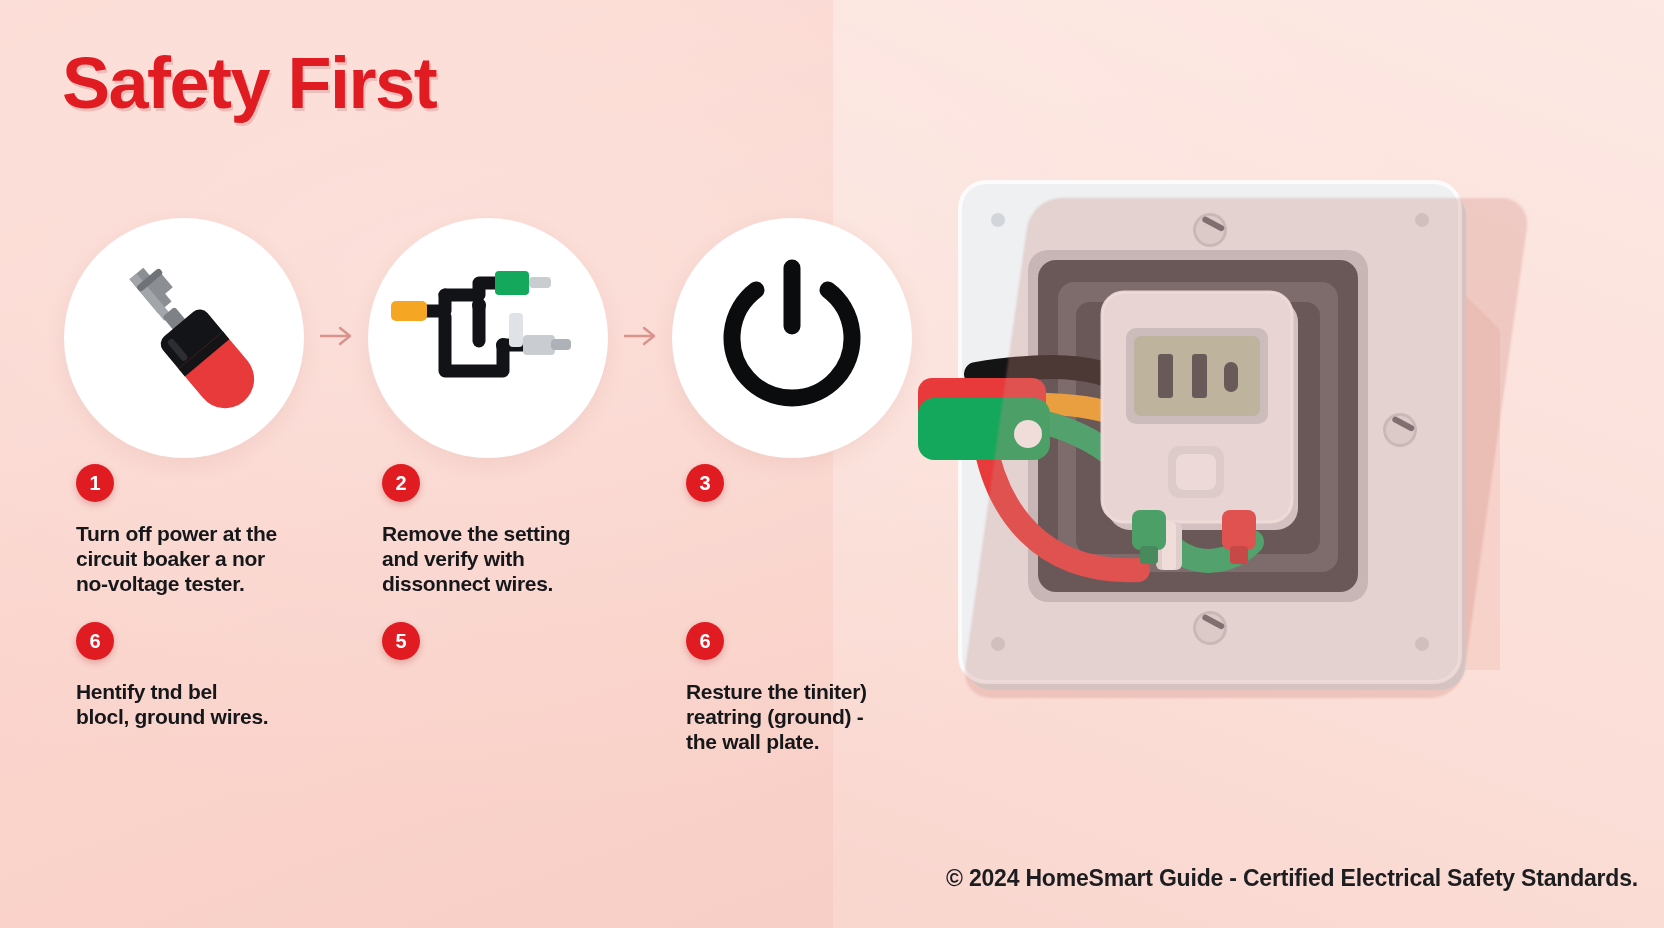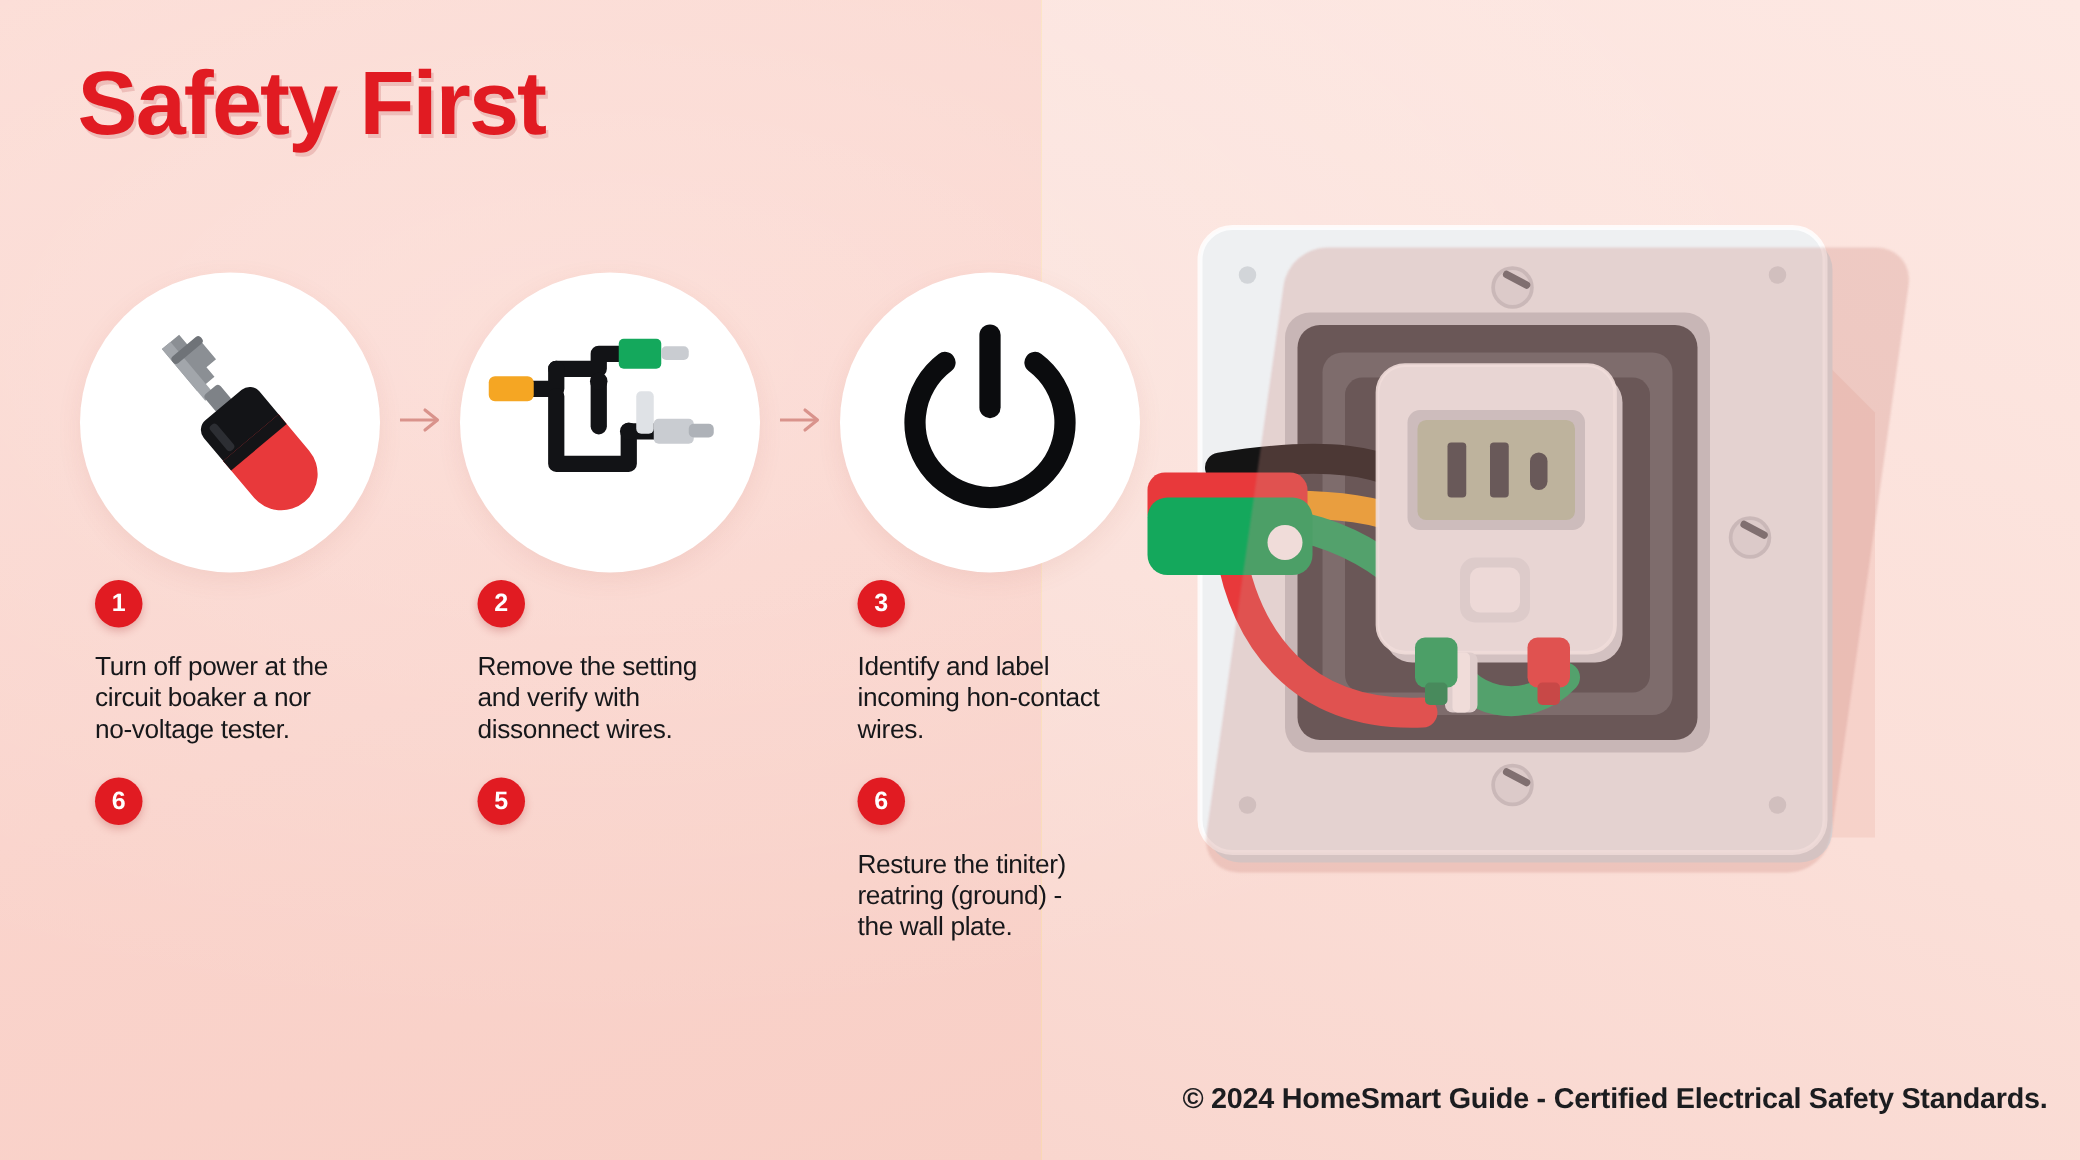--- a/index.html
+++ b/index.html
@@ -91,21 +91,21 @@
     font-weight: bold;
     display: flex;
     align-items: center;
     justify-content: center;
     box-shadow: 0 3px 7px rgba(160,20,25,0.25);
   }
   .step-text {
     margin-top: 20px;
     font-size: 21px;
     line-height: 1.18;
-    font-weight: normal;
+    font-weight: bold;
     color: #16171a;
     letter-spacing: -0.3px;
     white-space: pre-line;
   }
 
   #step-1 { left: 76px;  top: 464px; }
   #step-2 { left: 382px; top: 464px; }
   #step-3 { left: 686px; top: 464px; }
   #step-4 { left: 76px;  top: 622px; }
   #step-5 { left: 382px; top: 622px; }
@@ -227,27 +227,26 @@
 
   <div class="step" id="step-2">
     <div class="badge">2</div>
     <div class="step-text">Remove the setting
 and verify with
 dissonnect wires.</div>
   </div>
 
   <div class="step" id="step-3">
     <div class="badge">3</div>
-    <div class="step-text">Identify and label
-incoming hon-contact
-wires.</div>
   </div>
 
   <div class="step" id="step-4">
     <div class="badge">6</div>
+    <div class="step-text">Hentify tnd bel
+blocl, ground wires.</div>
   </div>
 
   <div class="step" id="step-5">
     <div class="badge">5</div>
   </div>
 
   <div class="step" id="step-6">
     <div class="badge">6</div>
     <div class="step-text">Resture the tiniter)
 reatring (ground) -

